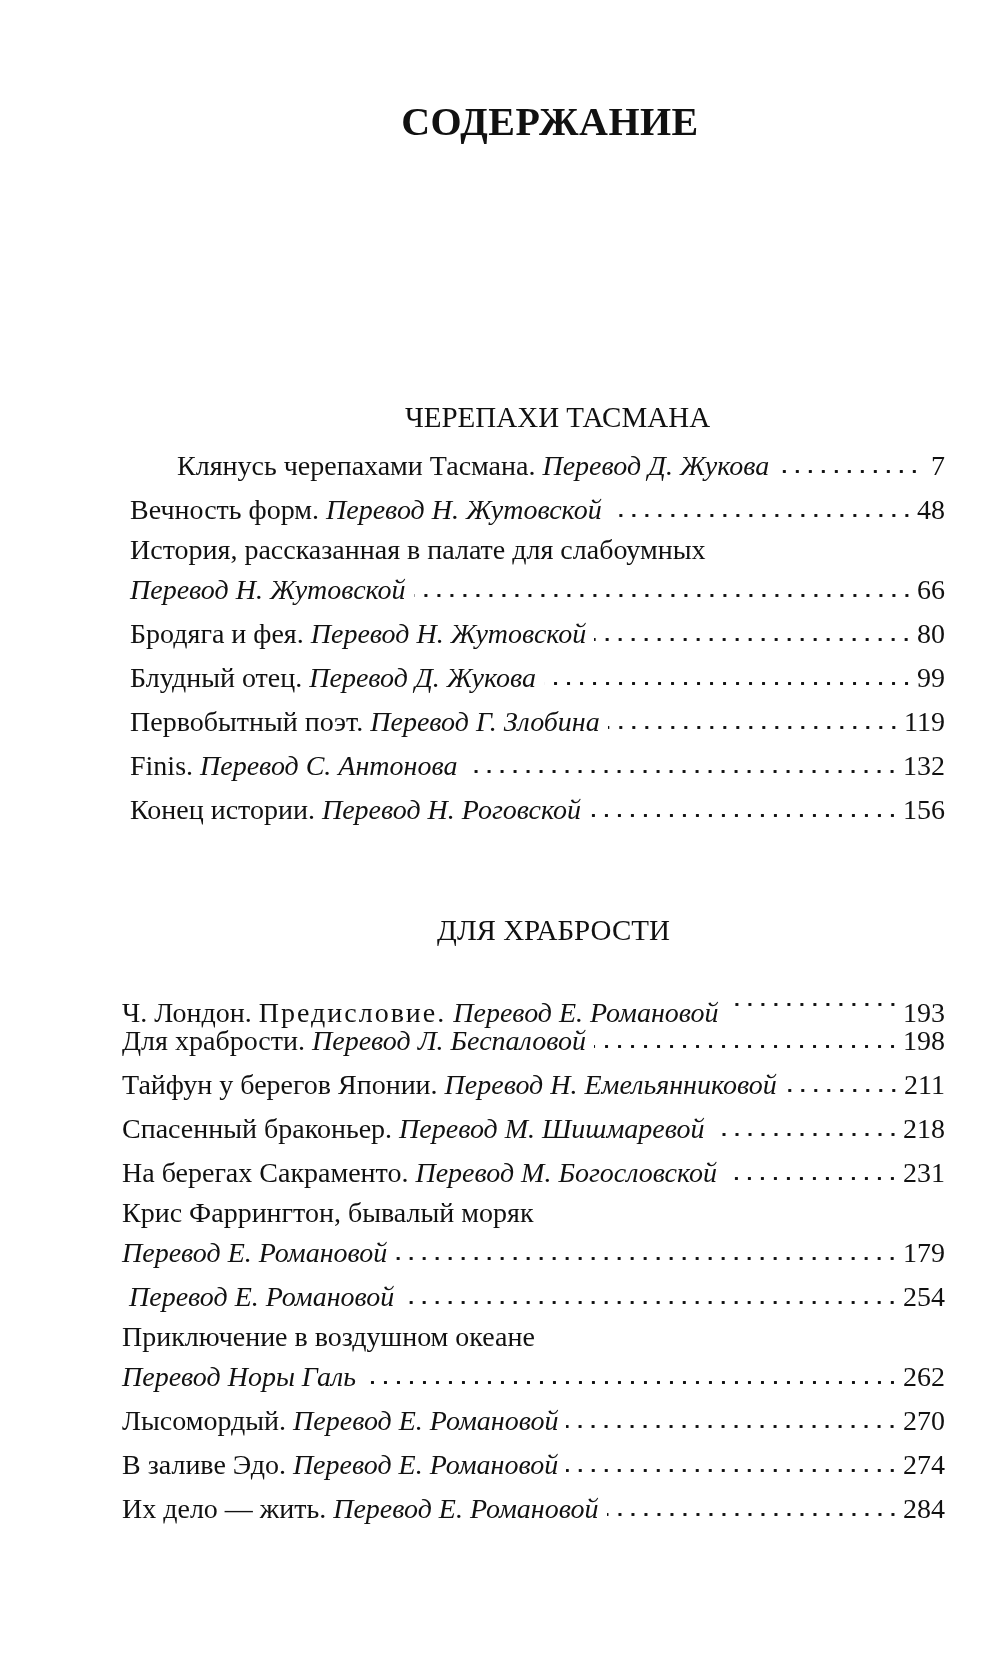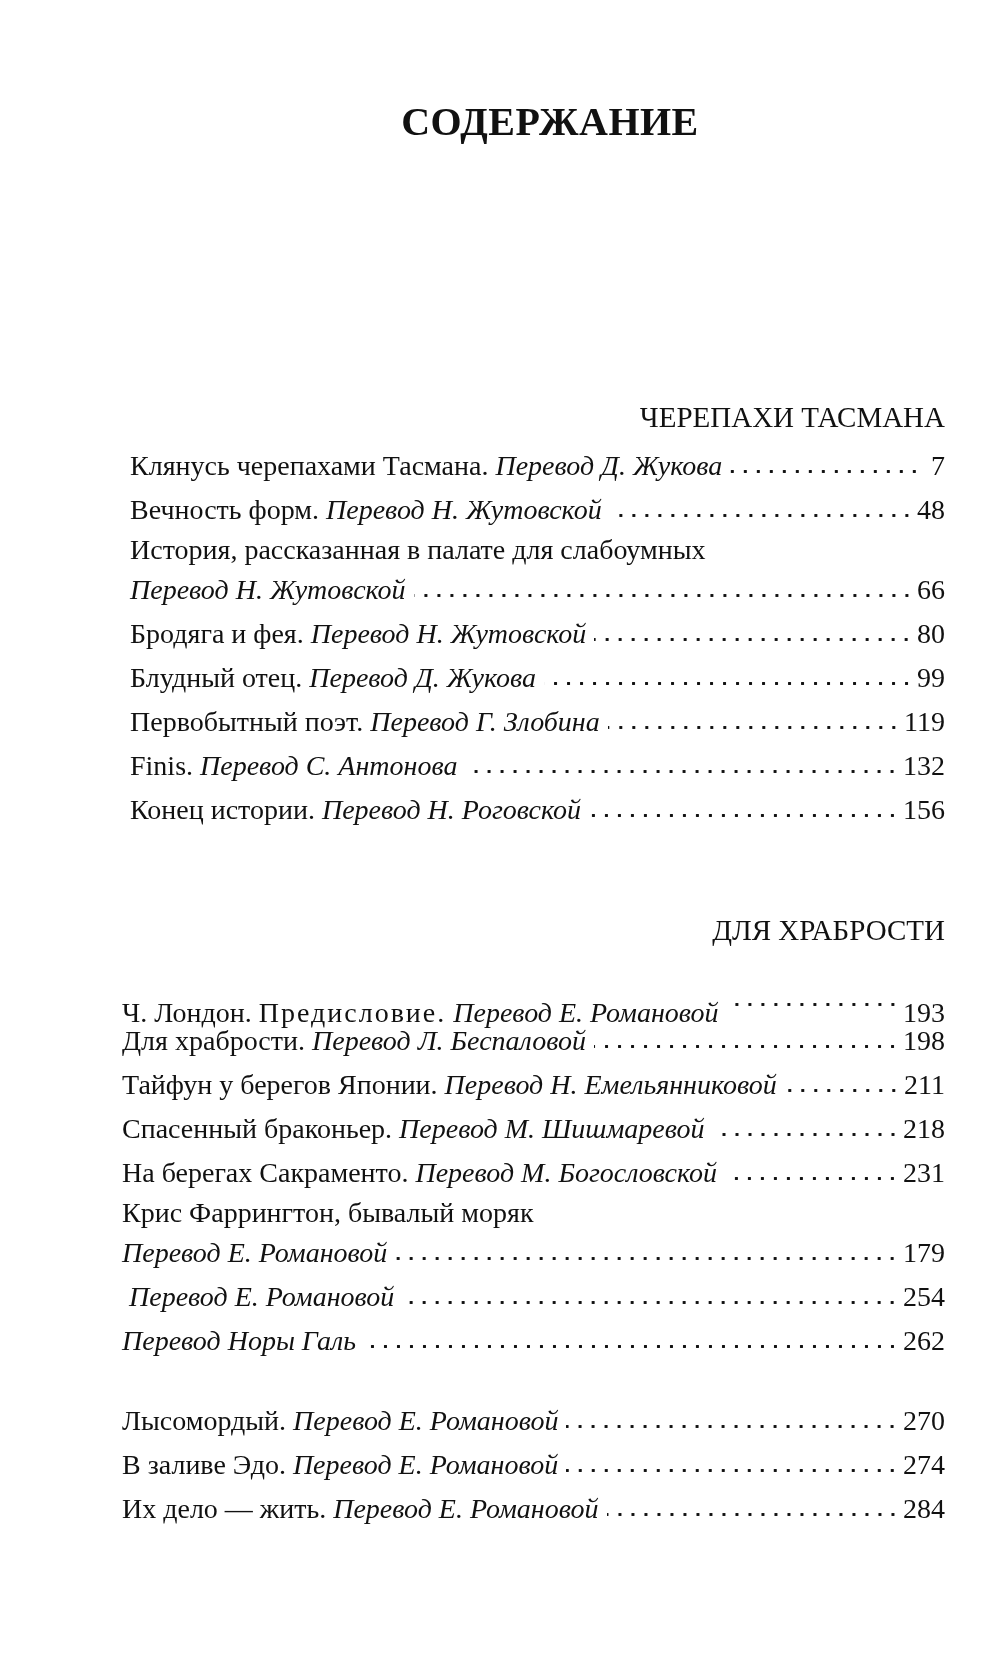--- a/index.html
+++ b/index.html
@@ -32,21 +32,21 @@
       font-size: 40px;
       letter-spacing: 0.5px;
       margin-left: 50px;
     }
     .section {
       position: absolute;
       left: 130px;
       width: 815px;
     }
     .section-title {
-      text-align: right;
+      text-align: center;
       font-size: 29px;
       height: 50px;
       line-height: 50px;
       margin-left: 40px;
     }
     .entry {
       position: relative;
       font-size: 28px;
       line-height: 44px;
       height: 44px;
@@ -102,21 +102,21 @@
 </head>
 <body>
 
 <div class="page">
 
   <h1 class="main-title" style="margin-top:0;">СОДЕРЖАНИЕ</h1>
 
   <div class="section" style="top:392px;">
     <div class="section-title">ЧЕРЕПАХИ ТАСМАНА</div>
 
-    <div class="entry" style="margin-top:2px;">
+    <div class="entry" style="margin-top:2px;margin-left:47px;">
       <div class="row">
         <span class="title">Клянусь черепахами Тасмана.</span>
         <span class="translator">Перевод Д. Жукова</span>
         <span class="leader"></span>
         <span class="page-num">7</span>
       </div>
     </div>
 
     <div class="entry">
       <div class="row">
@@ -242,20 +242,21 @@
 
     <div class="entry">
       <div class="row">
         <span class="translator">Перевод Е. Романовой</span>
         <span class="leader"></span>
         <span class="page-num">254</span>
       </div>
     </div>
 
     <div class="entry two-line">
+      <span class="line1 title">Приключение в воздушном океане</span>
       <div class="row">
         <span class="translator">Перевод Норы Галь</span>
         <span class="leader"></span>
         <span class="page-num">262</span>
       </div>
     </div>
 
     <div class="entry">
       <div class="row">
         <span class="title">Лысомордый.</span>

